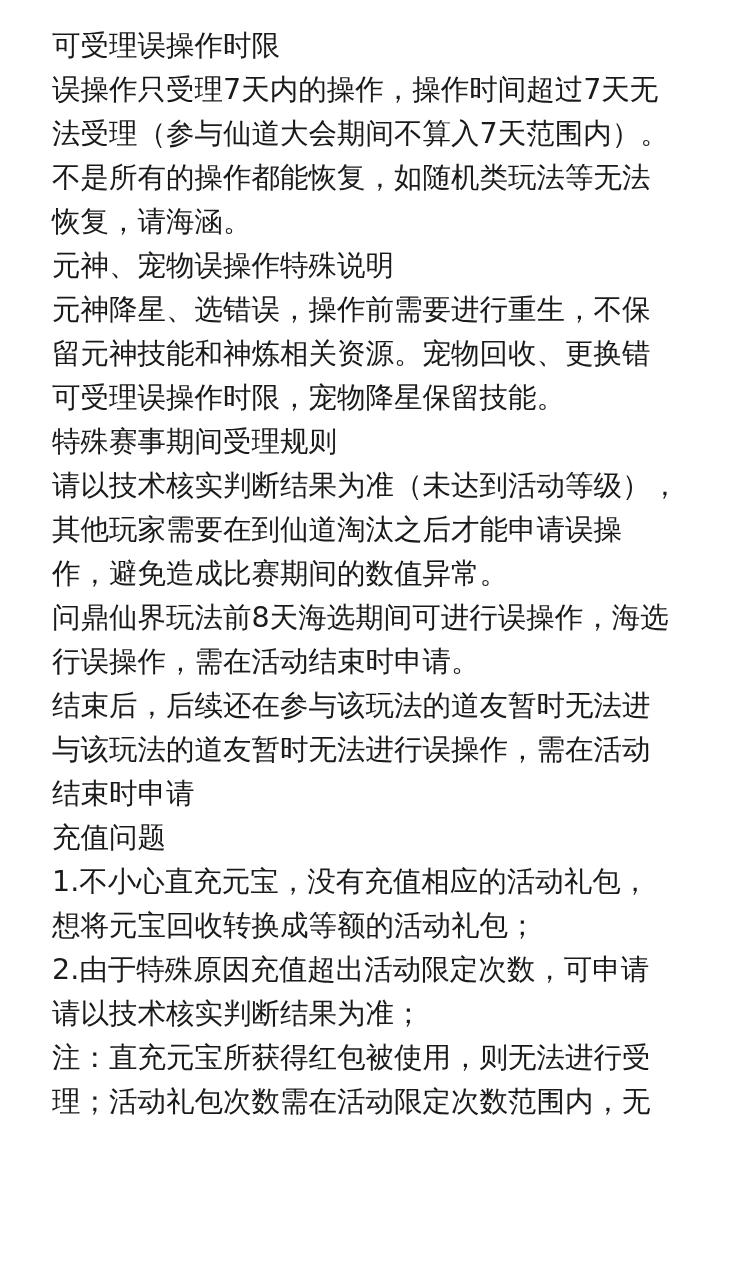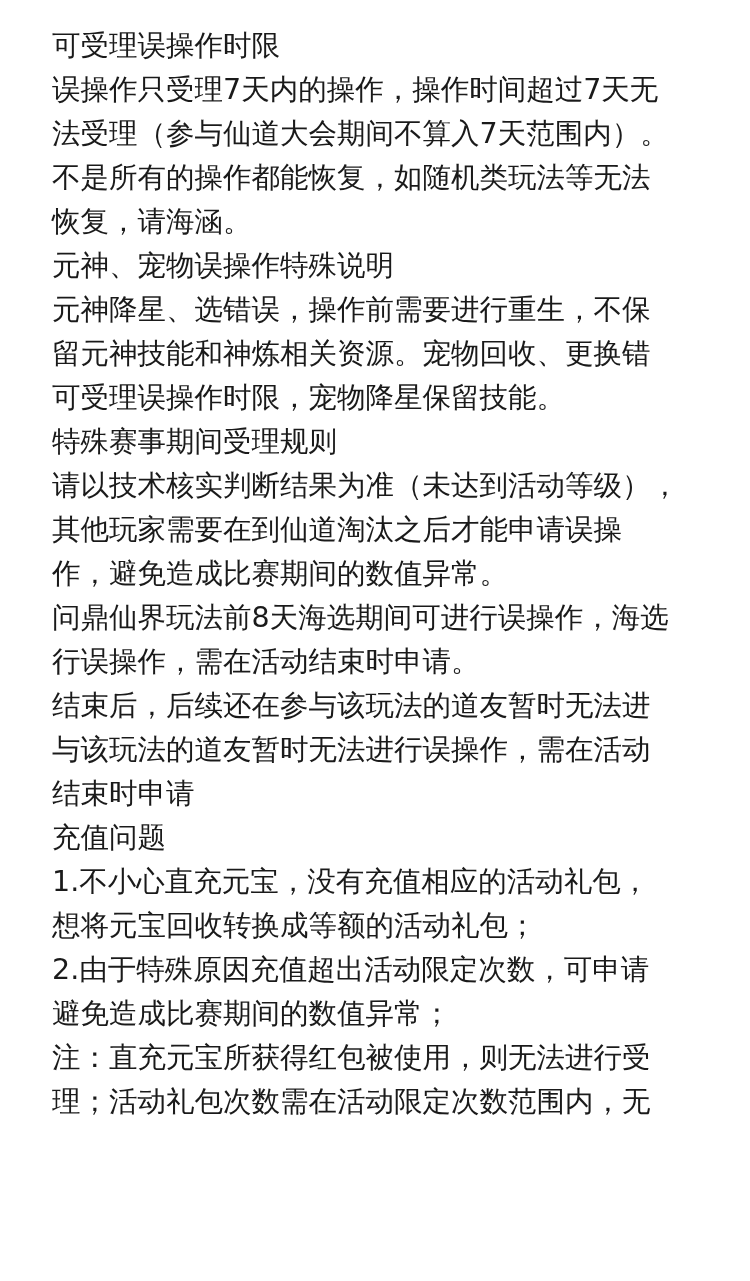--- a/index.html
+++ b/index.html
@@ -49,17 +49,17 @@
   <span class="line">作，避免造成比赛期间的数值异常。</span>
   <span class="line">问鼎仙界玩法前8天海选期间可进行误操作，海选</span>
   <span class="line">行误操作，需在活动结束时申请。</span>
   <span class="line">结束后，后续还在参与该玩法的道友暂时无法进</span>
   <span class="line">与该玩法的道友暂时无法进行误操作，需在活动</span>
   <span class="line">结束时申请</span>
   <span class="line">充值问题</span>
   <span class="line">1.不小心直充元宝，没有充值相应的活动礼包，</span>
   <span class="line">想将元宝回收转换成等额的活动礼包；</span>
   <span class="line">2.由于特殊原因充值超出活动限定次数，可申请</span>
-  <span class="line">避免造成比赛期间的数值异常；</span>
+  <span class="line">请以技术核实判断结果为准；</span>
   <span class="line">注：直充元宝所获得红包被使用，则无法进行受</span>
   <span class="line">理；活动礼包次数需在活动限定次数范围内，无</span>
 
 </div>
 
 </body></html>

